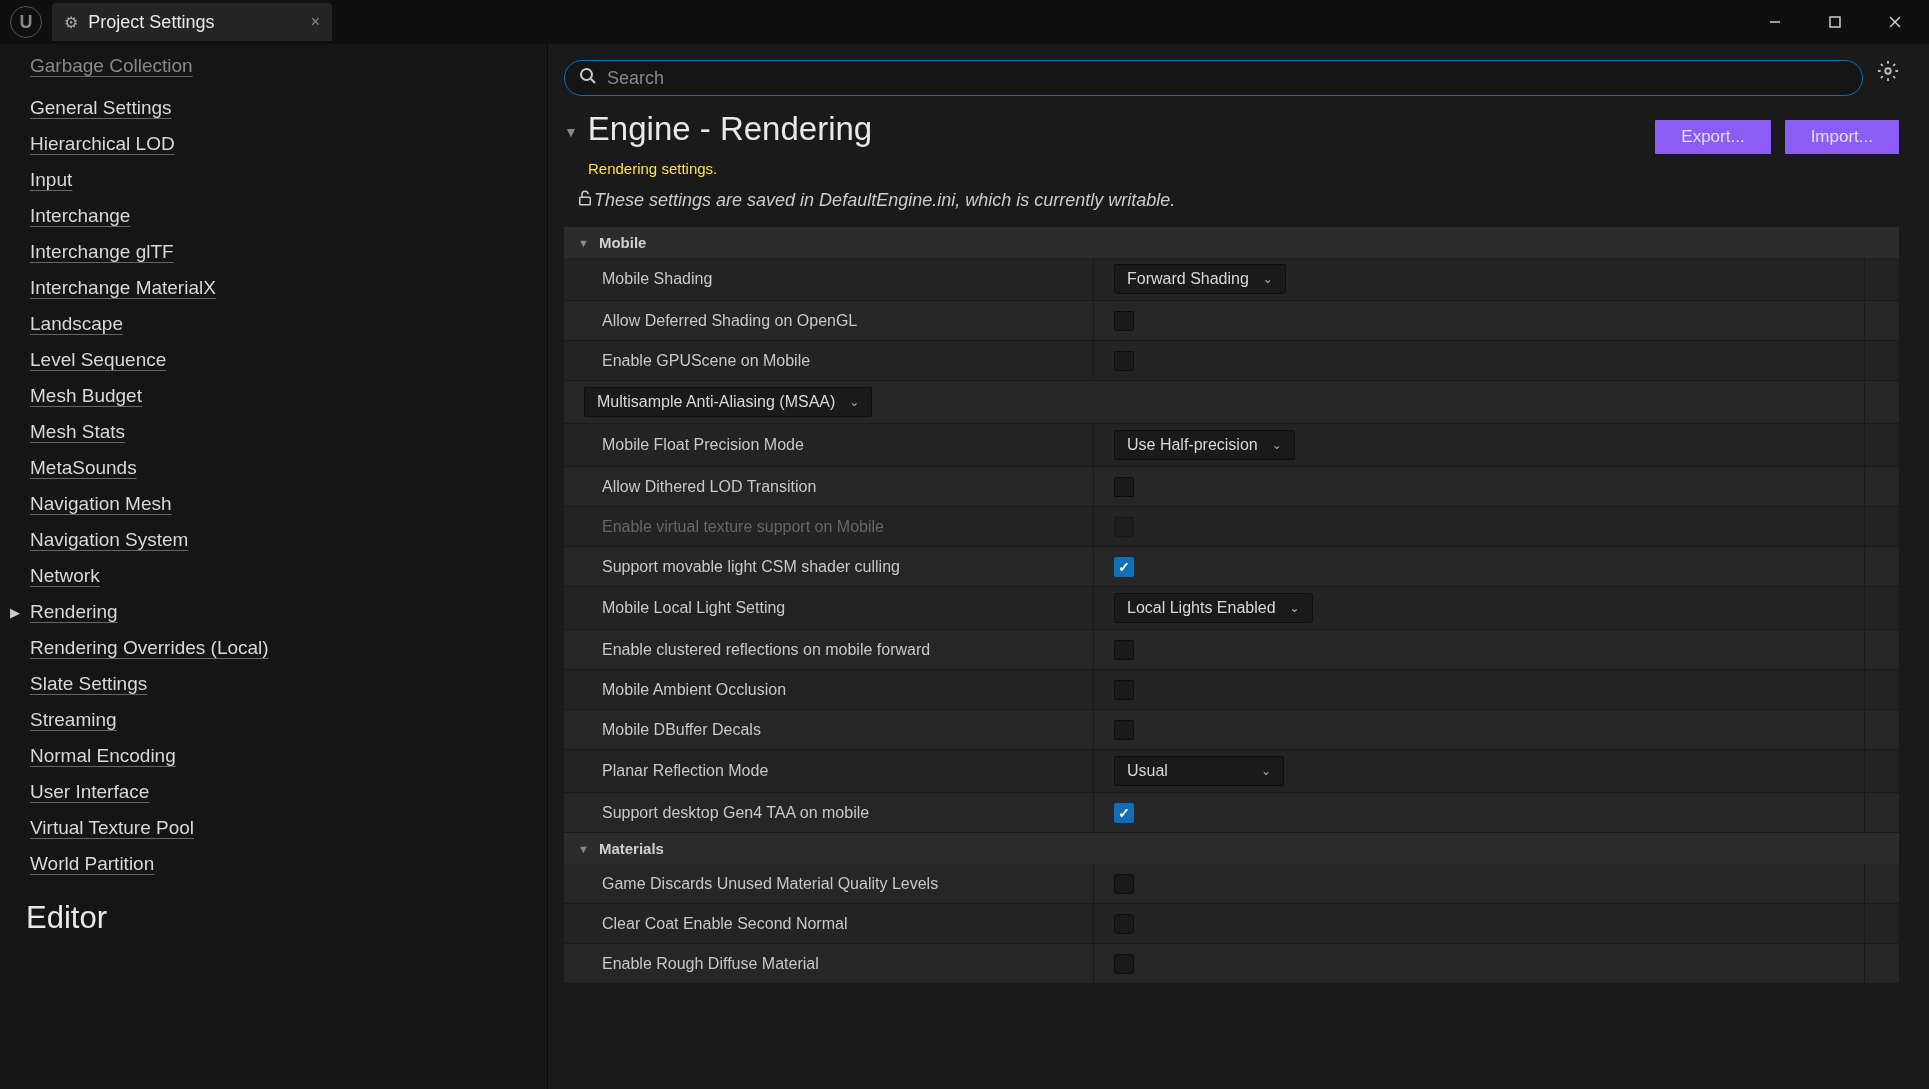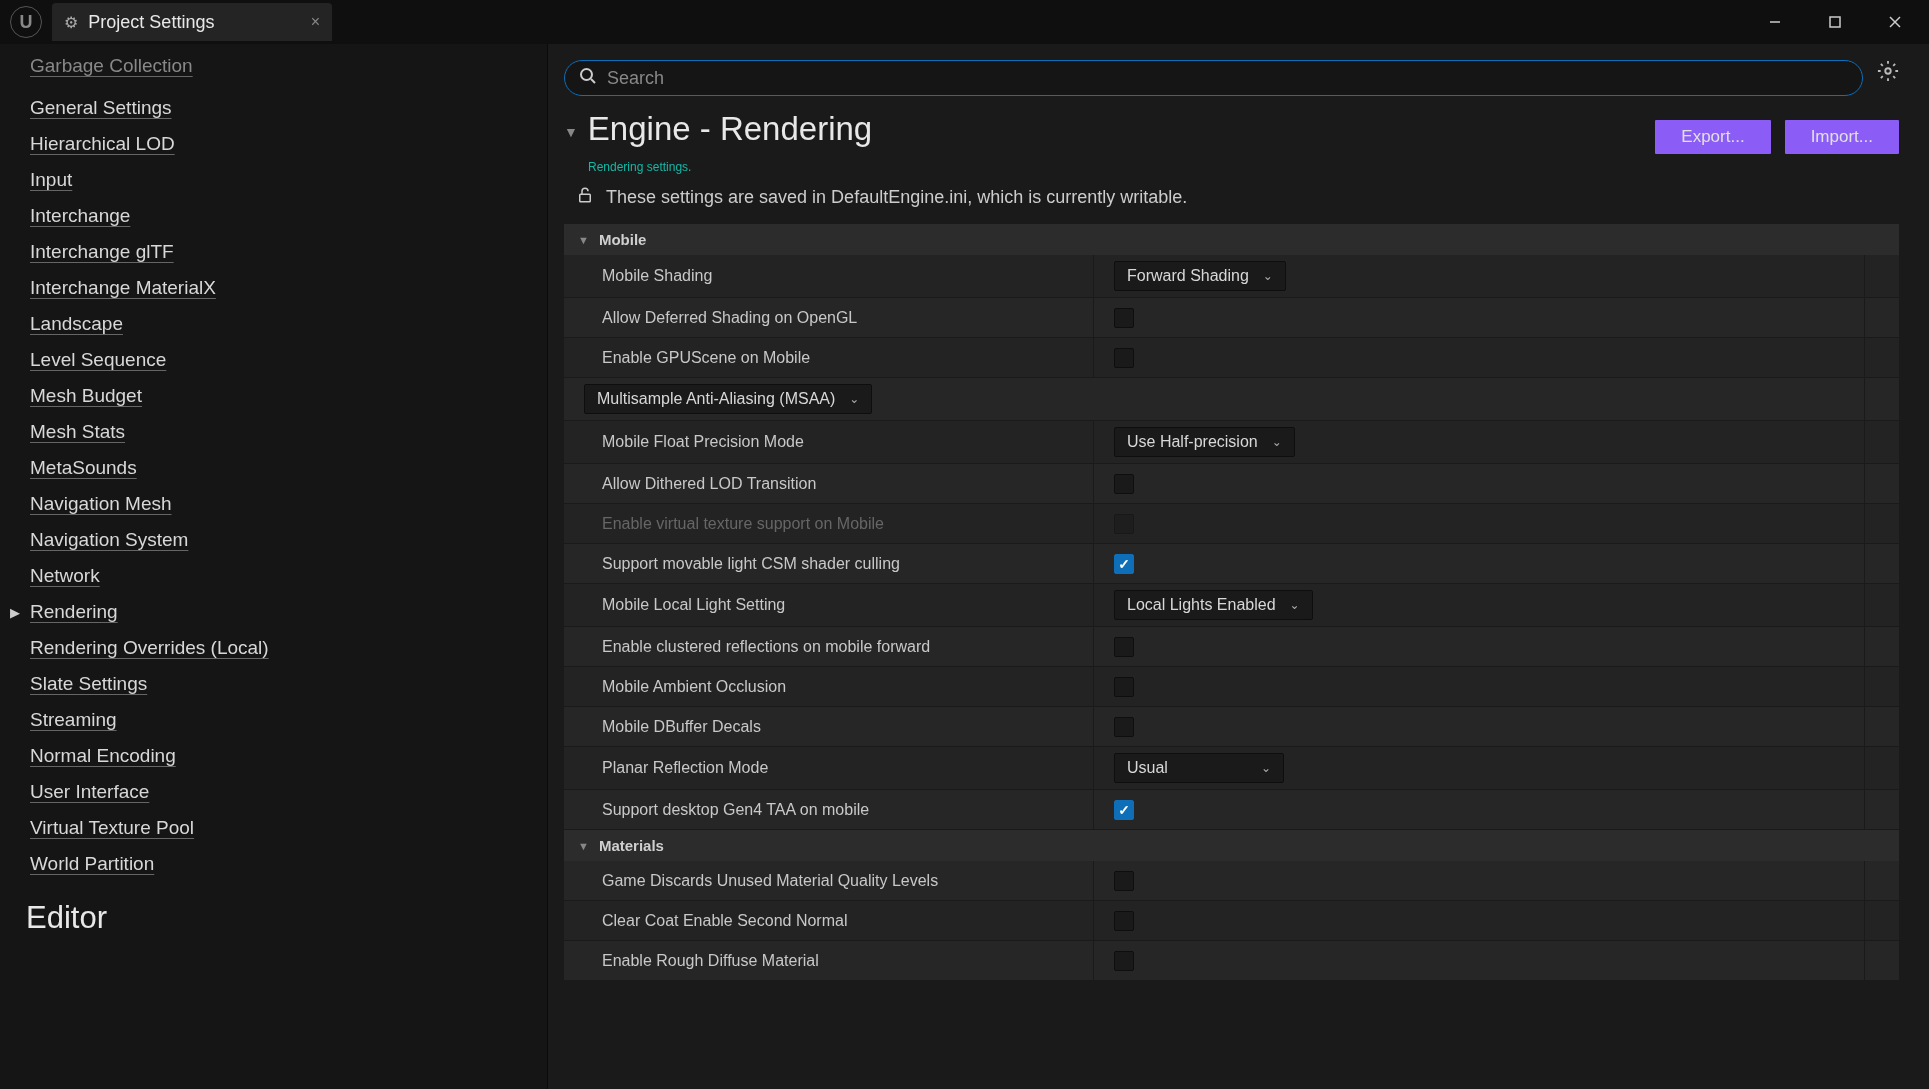--- a/index.html
+++ b/index.html
@@ -195,22 +195,22 @@
     .collapse-tri {
       color: #888;
       font-size: 14px;
       margin-top: 14px;
     }
     .page-title {
       font-size: 33px;
       color: #e8e8e8;
     }
     .page-subtitle {
-      color: #14b8a6;
-      font-size: 12px;
+      color: #fde047;
+      font-size: 15px;
       margin-left: 24px;
       margin-bottom: 12px;
     }
     .top-buttons {
       margin-left: auto;
       display: flex;
       gap: 14px;
       margin-top: 10px;
     }
     .action-btn {
@@ -218,25 +218,26 @@
       color: #e0e0e0;
       border: none;
       padding: 7px 26px;
       border-radius: 1px;
       font-size: 17px;
       cursor: pointer;
     }
     .save-info {
       display: flex;
       align-items: center;
-      gap: 12px;
+      gap: 0;
       margin-left: 12px;
       margin-bottom: 16px;
       color: #ccc;
       font-size: 18px;
+      font-style: italic;
     }
     .lock-icon {
       color: #ccc;
       font-size: 16px;
     }
     
     .group-header {
       background: #2c2c2c;
       padding: 7px 14px;
       display: flex;

